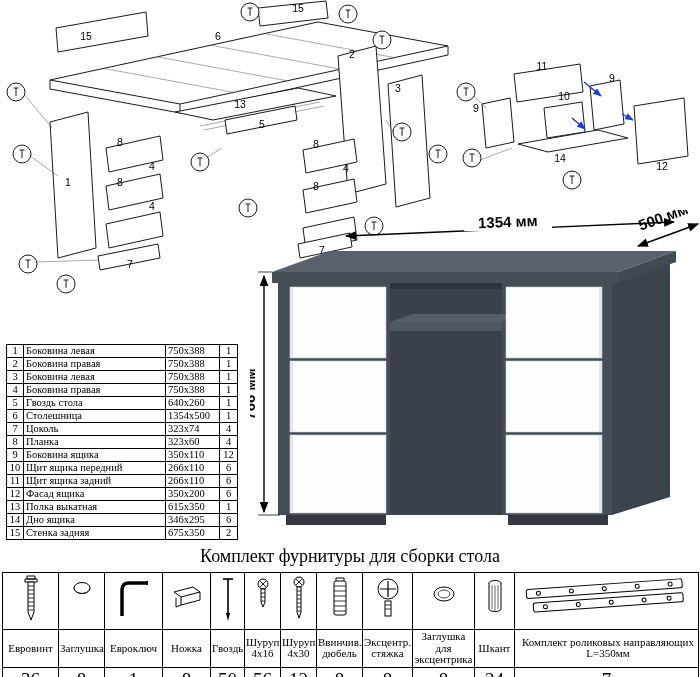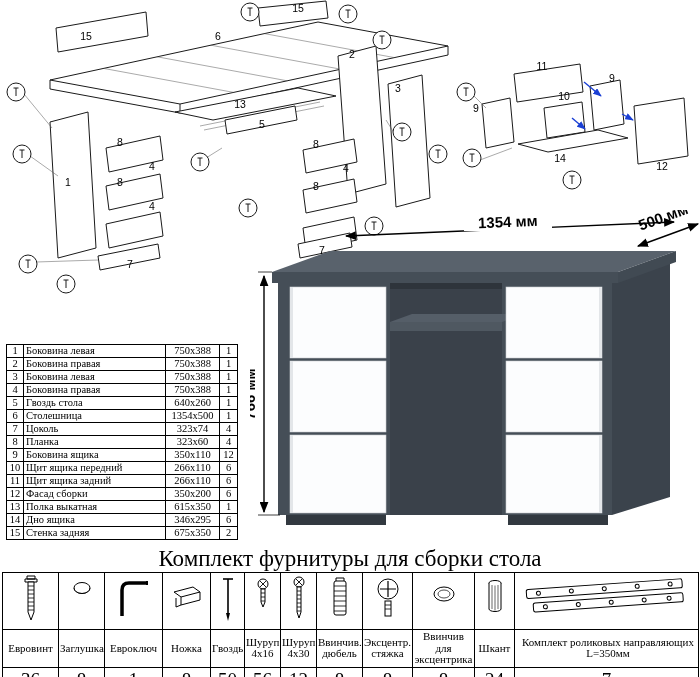--- a/index.html
+++ b/index.html
@@ -6,32 +6,32 @@
   html,body { background:#ffffff; }
   body { font-family:"Liberation Serif", serif; color:#000; }
   .page { position:relative; width:700px; height:677px; background:#fff; overflow:hidden; }
   .abs { position:absolute; }
 
   
   .parts-table { border-collapse:collapse; font-size:10.5px; line-height:1.05; }
   .parts-table td { border:1px solid #000; padding:0 2px; height:13px; white-space:nowrap; }
   .parts-table .c-num { width:17px; text-align:center; }
   .parts-table .c-name { width:142px; }
-  .parts-table .c-size { width:54px; text-align:center; }
+  .parts-table .c-size { width:54px; text-align:left; }
   .parts-table .c-qty { width:18px; text-align:center; }
 
   
   .hw-table { border-collapse:collapse; table-layout:fixed; width:696px; text-align:center; }
   .hw-table td { border:1px solid #000; padding:1px; vertical-align:middle; overflow:hidden; }
   .hw-icon-cell { height:54px; }
   .hw-name { font-size:11px; line-height:1.05; height:26px;margin-left:42px; }
   .hw-name.left { text-align:center; padding-left:4px; }
   .hw-qty { font-size:19px; height:20px; }
 
-  .title { font-size:23px; text-align:center; }
+  .title { font-size:18px; text-align:center; }
 
   svg text.callout { font-family:"Liberation Sans", sans-serif; font-size:10.5px; fill:#000; }
   svg text.dim { font-family:"Liberation Sans", sans-serif; font-size:15px; font-weight:bold; fill:#000; }
   .line-art { stroke:#1a1a1a; stroke-width:1; fill:#fff; }
   .thin { stroke:#555; stroke-width:0.5; fill:none; }
 </style>
 </head>
 <body>
 
 <div class="page">
@@ -247,21 +247,21 @@
           <td class="c-qty">6</td>
         </tr>
         <tr>
           <td class="c-num">11</td>
           <td class="c-name">Щит ящика задний</td>
           <td class="c-size">266x110</td>
           <td class="c-qty">6</td>
         </tr>
         <tr>
           <td class="c-num">12</td>
-          <td class="c-name">Фасад сборки</td>
+          <td class="c-name">Фасад ящика</td>
           <td class="c-size">350x200</td>
           <td class="c-qty">6</td>
         </tr>
         <tr>
           <td class="c-num">13</td>
           <td class="c-name">Полка выкатная</td>
           <td class="c-size">615x350</td>
           <td class="c-qty">1</td>
         </tr>
         <tr>
@@ -457,21 +457,21 @@
     <tr>
       <td class="hw-name">Евровинт</td>
       <td class="hw-name">Заглушка</td>
       <td class="hw-name">Евроключ</td>
       <td class="hw-name">Ножка</td>
       <td class="hw-name">Гвоздь</td>
       <td class="hw-name">Шуруп 4x16</td>
       <td class="hw-name">Шуруп 4x30</td>
       <td class="hw-name">Ввинчив. дюбель</td>
       <td class="hw-name">Эксцентр. стяжка</td>
-      <td class="hw-name">Ввинчив для эксцентрика</td>
+      <td class="hw-name">Заглушка для эксцентрика</td>
       <td class="hw-name">Шкант</td>
       <td class="hw-name left">Комплект роликовых направляющих L=350мм</td>
     </tr>
     <tr>
       <td class="hw-qty">36</td>
       <td class="hw-qty">8</td>
       <td class="hw-qty">1</td>
       <td class="hw-qty">8</td>
       <td class="hw-qty">50</td>
       <td class="hw-qty">56</td>

